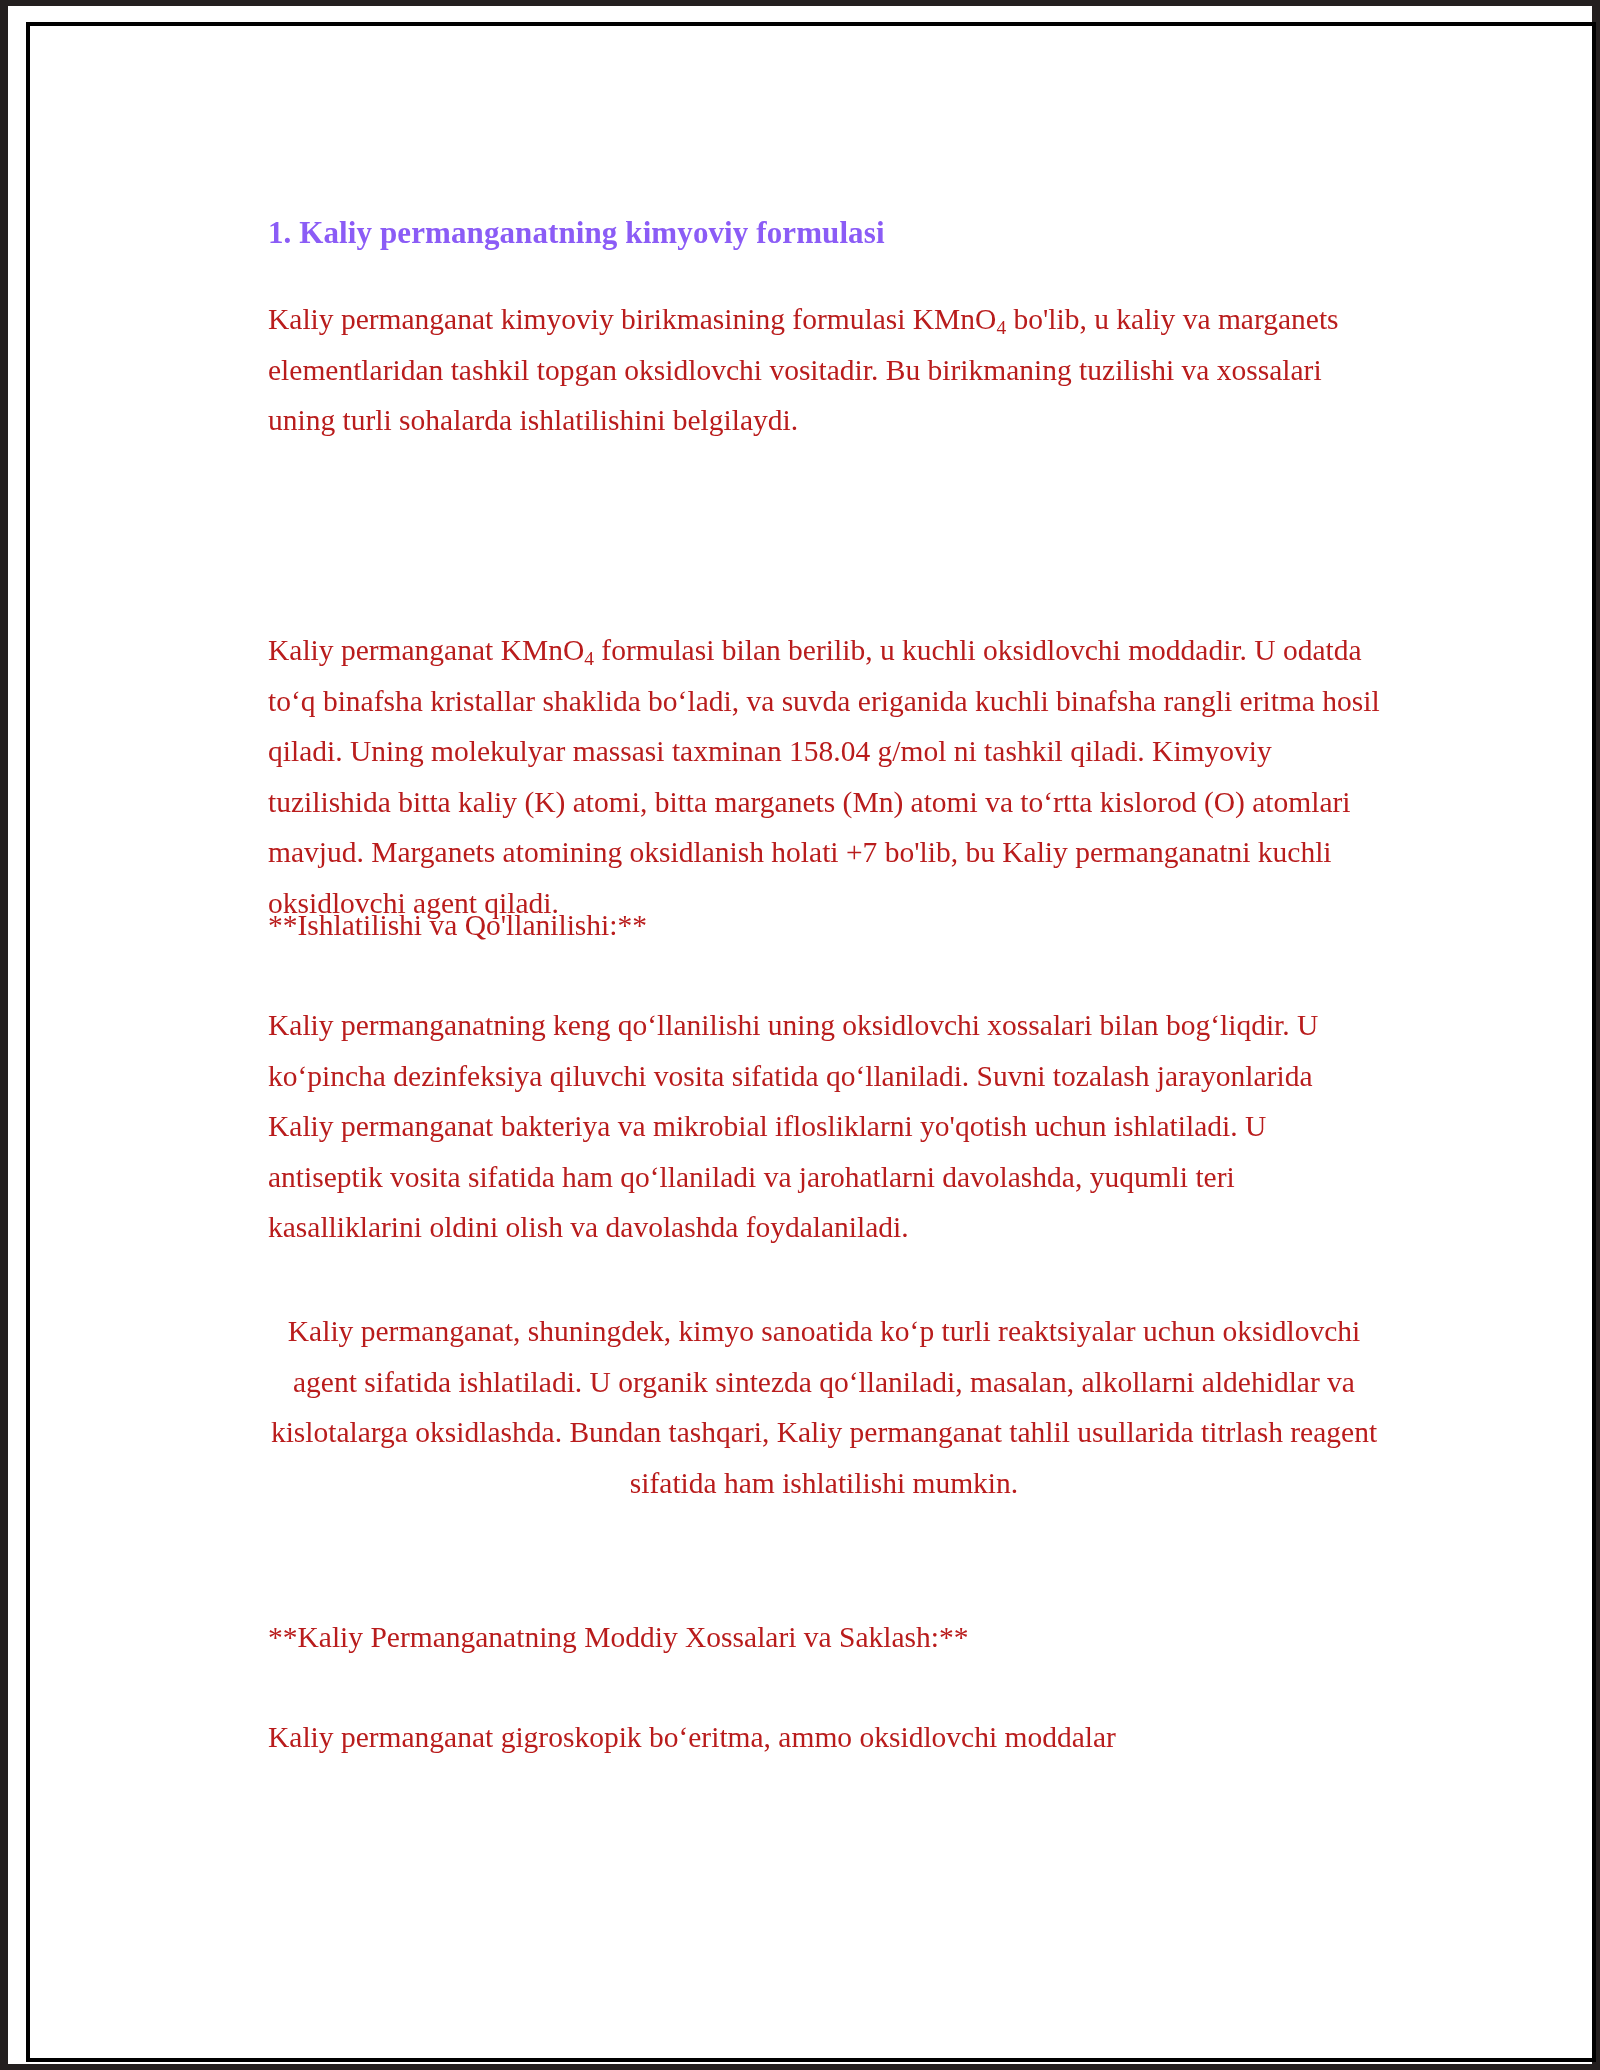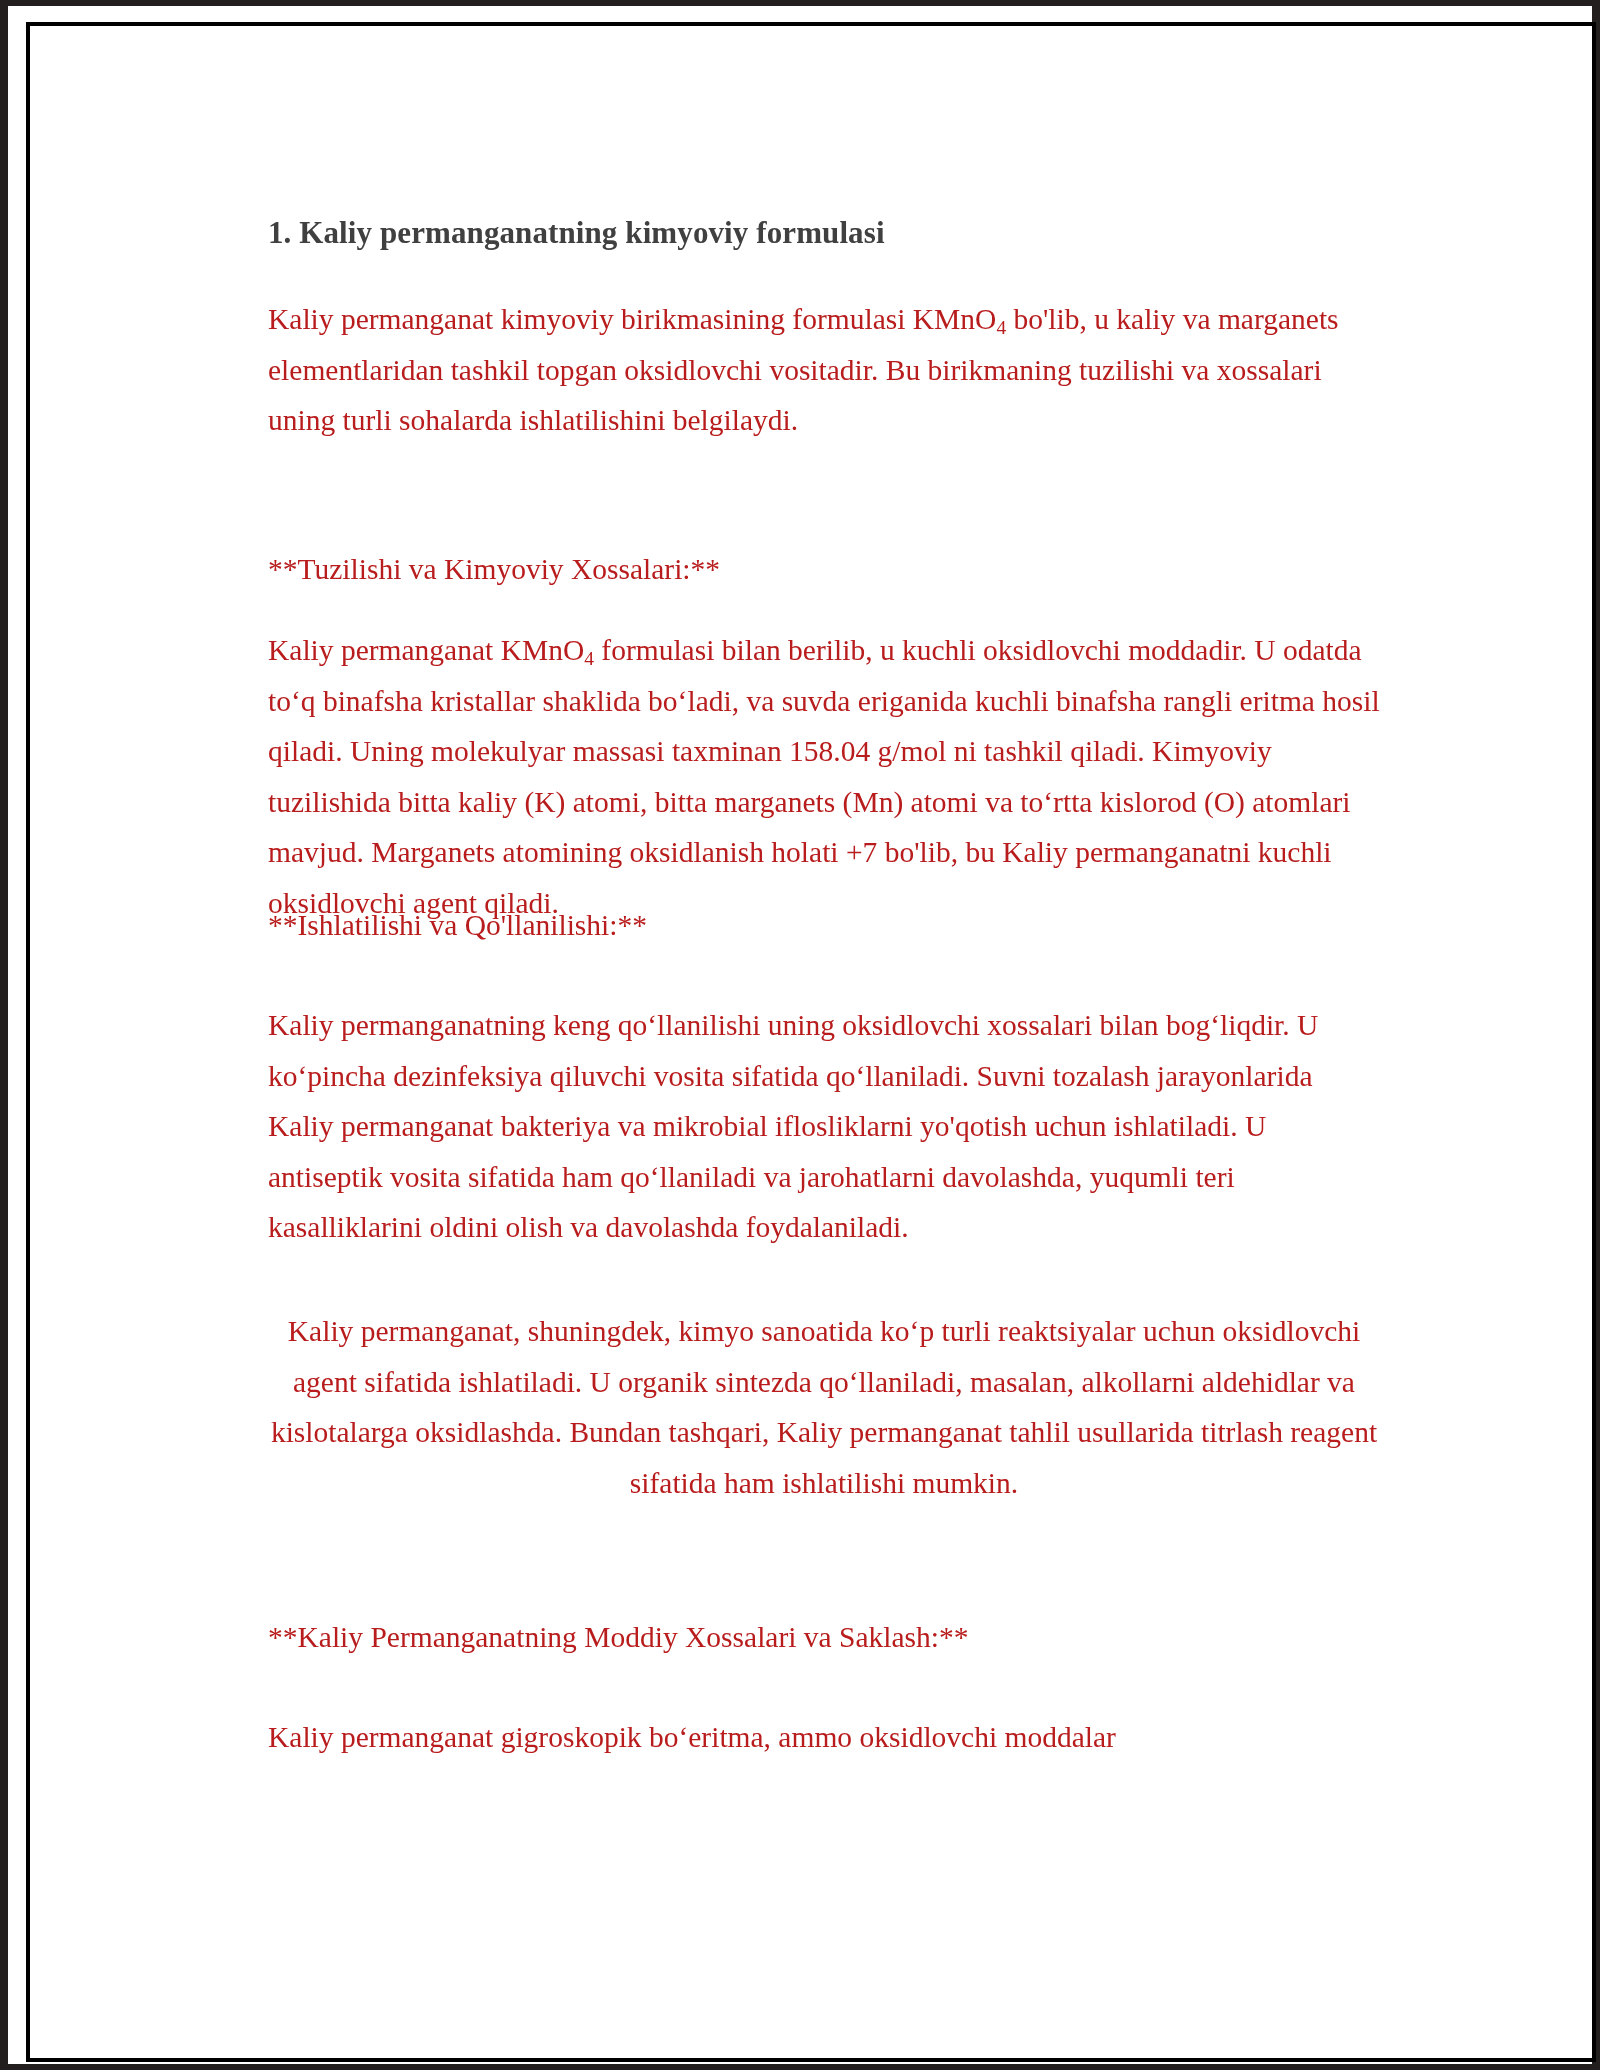--- a/index.html
+++ b/index.html
@@ -49,21 +49,21 @@
   .doc-heading {
     margin: 0;
     padding: 0;
     position: absolute;
     top: 188px;
     left: 0;
     width: 1110px;
     font-size: 31px;
     font-weight: bold;
     line-height: 1.25;
-    color: #404040;
+    color: #8b5cf6;
     letter-spacing: 0.1px;
   }
 
   .para {
     position: absolute;
     left: 0;
     width: 1112px;
     margin: 0;
     padding: 0;
     font-size: 29.5px;
@@ -92,21 +92,20 @@
 <body>
 
 <div class="page-frame">
   <div class="page-border">
     <div class="page-content">
 
       <h1 class="doc-heading">1. Kaliy permanganatning kimyoviy formulasi</h1>
 
       <p class="para p-intro"><span>Kaliy permanganat kimyoviy birikmasining formulasi KMnO</span><sub>4</sub><span> bo'lib, u kaliy va marganets elementlaridan tashkil topgan oksidlovchi vositadir. Bu birikmaning tuzilishi va xossalari uning turli sohalarda ishlatilishini belgilaydi.</span></p>
 
-      <p class="para p-h-struct">**Tuzilishi va Kimyoviy Xossalari:**</p>
 
       <p class="para p-struct"><span>Kaliy permanganat KMnO</span><sub>4</sub><span> formulasi bilan berilib, u kuchli oksidlovchi moddadir. U odatda to‘q binafsha kristallar shaklida bo‘ladi, va suvda eriganida kuchli binafsha rangli eritma hosil qiladi. Uning molekulyar massasi taxminan 158.04 g/mol ni tashkil qiladi. Kimyoviy tuzilishida bitta kaliy (K) atomi, bitta marganets (Mn) atomi va to‘rtta kislorod (O) atomlari mavjud. Marganets atomining oksidlanish holati +7 bo'lib, bu Kaliy permanganatni kuchli oksidlovchi agent qiladi.</span></p>
 
       <p class="para p-h-use">**Ishlatilishi va Qo'llanilishi:**</p>
 
       <p class="para p-use">Kaliy permanganatning keng qo‘llanilishi uning oksidlovchi xossalari bilan bog‘liqdir. U ko‘pincha dezinfeksiya qiluvchi vosita sifatida qo‘llaniladi. Suvni tozalash jarayonlarida Kaliy permanganat bakteriya va mikrobial iflosliklarni yo'qotish uchun ishlatiladi. U antiseptik vosita sifatida ham qo‘llaniladi va jarohatlarni davolashda, yuqumli teri kasalliklarini oldini olish va davolashda foydalaniladi.</p>
 
       <p class="para p-industry">Kaliy permanganat, shuningdek, kimyo sanoatida ko‘p turli reaktsiyalar uchun oksidlovchi agent sifatida ishlatiladi. U organik sintezda qo‘llaniladi, masalan, alkollarni aldehidlar va kislotalarga oksidlashda. Bundan tashqari, Kaliy permanganat tahlil usullarida titrlash reagent sifatida ham ishlatilishi mumkin.</p>
 
       <p class="para p-h-storage">**Kaliy Permanganatning Moddiy Xossalari va Saklash:**</p>

